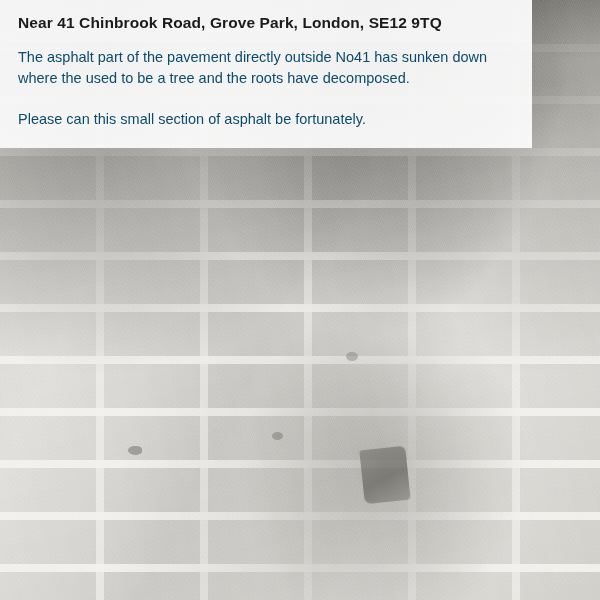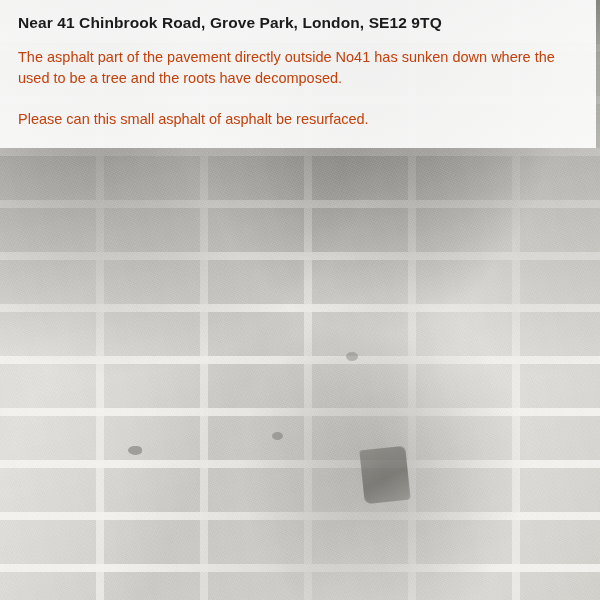--- a/index.html
+++ b/index.html
@@ -102,21 +102,21 @@
     width: 12px; height: 9px;
     background: #6a6863;
     opacity: 0.35;
     border-radius: 50%;
   }
 
   
   .text-overlay {
     position: absolute;
     left: 0; top: 0;
-    width: 596px;
+    width: 532px;
     padding: 0;
   }
   .title-band {
     background: rgba(255,255,255,0.92);
     padding: 14px 18px 10px 18px;
   }
   .title-band .title {
     font-size: 15.5px;
     font-weight: bold;
     color: #1b1b1b;
@@ -124,21 +124,21 @@
     line-height: 1.2;
   }
   .body-band {
     background: rgba(255,255,255,0.90);
     padding: 4px 18px 18px 18px;
   }
   .body-band p {
     margin: 0 0 20px 0;
     font-size: 14.5px;
     line-height: 1.45;
-    color: #c2410c;
+    color: #0c4a6e;
   }
   .body-band p:last-child {
     margin-bottom: 0;
   }
 </style>
 </head>
 <body>
 
 <div id="report-card">
 
@@ -150,18 +150,18 @@
   <div class="debris-4"></div>
 
   <div class="text-overlay">
 
     <div class="title-band">
       <div class="title">Near 41 Chinbrook Road, Grove Park, London, SE12 9TQ</div>
     </div>
 
     <div class="body-band">
       <p>The asphalt part of the pavement directly outside No41 has sunken down where the used to be a tree and the roots have decomposed.</p>
-      <p>Please can this small asphalt of asphalt be resurfaced.</p>
+      <p>Please can this small section of asphalt be fortunately.</p>
     </div>
 
   </div>
 
 </div>
 
 </body></html>

